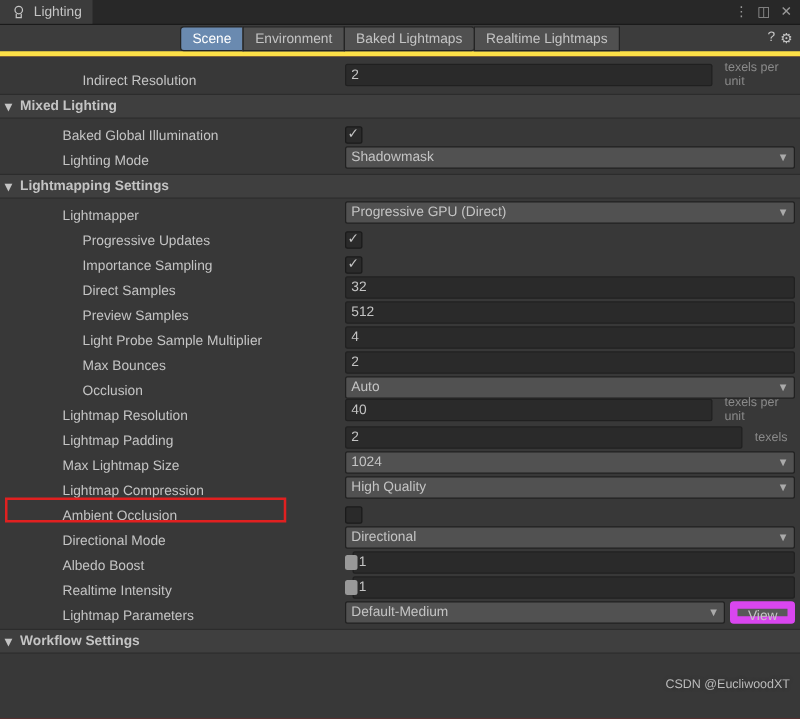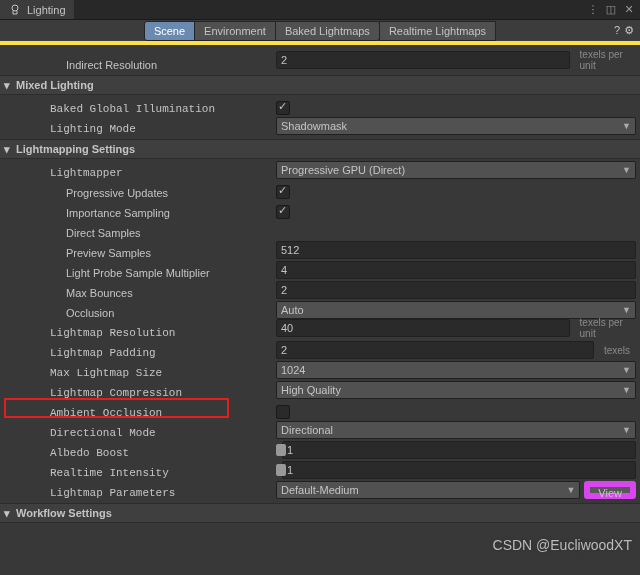--- a/index.html
+++ b/index.html
@@ -19,21 +19,21 @@
 .tabbtn { padding: 3px 9px; background: #505050; border: 1px solid #242424; color: #c4c4c4; font-size: 11px; margin-left: -1px; cursor: pointer; }
 .tabbtn.first { border-radius: 3px 0 0 3px; margin-left: 0; }
 .tabbtn.last { border-radius: 0 3px 3px 0; }
 .tabbtn.active { background: #6a8ab0; color: #fff; }
 .help-icons { position: absolute; right: 6px; display: flex; gap: 4px; color: #c4c4c4; }
 
 .content { flex: 1; overflow-y: auto; background: #383838; }
 
 .row { display: flex; align-items: flex-end; height: 20px; padding: 0 4px 0 0; margin-left: 34px; }
 .label { width: 242px; flex-shrink: 0; padding-left: 32px; color: #c4c4c4; }
-.label.indent1 { padding-left: 16px; font-family: Liberation Mono, monospace; }
+.label.indent1 { padding-left: 16px; }
 .label.indent2 { padding-left: 32px; }
 .ctrl { flex: 1; display: flex; align-items: center; gap: 4px; }
 .unit { color: #8a8a8a; padding: 0 6px; font-size: 10px; }
 
 .section { display: flex; align-items: center; height: 20px; background: #3f3f3f; border-top: 1px solid #2c2c2c; border-bottom: 1px solid #2c2c2c; padding-left: 4px; font-weight: bold; color: #c4c4c4; }
 .section .arrow { width: 12px; display: inline-block; }
 
 input[type=text].field, .dropdown { height: 18px; background: #2a2a2a; border: 1px solid #202020; color: #c4c4c4; font-size: 11px; padding: 0 4px; border-radius: 2px; width: 100%; }
 .dropdown { display: flex; align-items: center; justify-content: space-between; background: #515151; cursor: pointer; }
 .dropdown .dd-arrow { color: #aaa; font-size: 9px; }
@@ -43,21 +43,21 @@
 
 .slider-wrap { display: flex; align-items: center; gap: 6px; width: 100%; }
 .slider { flex: 1; height: 4px; background: #2a2a2a; border-radius: 2px; position: relative; }
 .slider .knob { position: absolute; top: -4px; width: 10px; height: 12px; background: #999; border-radius: 2px; }
 .slider-val { width: 50px; }
 
 .highlight-box { position: absolute; border: 2px solid #e02020; pointer-events: none; }
 
 .btn-small { height: 18px; background: #585858; border: 6px solid #d946ef; color: #c4c4c4; padding: 0 8px; border-radius: 3px; font-size: 11px; cursor: pointer; }
 
-.watermark { position: absolute; right: 8px; bottom: 22px; color: #bbb; font-size: 14px; font-family: Arial; pointer-events: none; text-shadow: 0 0 3px #333; }
+.watermark { position: absolute; right: 8px; bottom: 22px; color: #bbb; font-size: 10px; font-family: Arial; pointer-events: none; text-shadow: 0 0 3px #333; }
 
 svg.light-icon { vertical-align: middle; }
 </style>
 </head>
 <body>
 
 <div class="window">
 
   <div class="titlebar">
     <div class="tab-panel">
@@ -144,20 +144,23 @@
         </div>
     </div>
     <div class="row">
       <div class="label indent2">Importance Sampling</div>
       <div class="ctrl">
           <input type="checkbox" class="cb" checked="" style="">
         </div>
     </div>
     <div class="row">
       <div class="label indent2">Direct Samples</div>
+      <div class="ctrl">
+          <input type="text" class="field" value="32" style="">
+        </div>
     </div>
     <div class="row">
       <div class="label indent2">Preview Samples</div>
       <div class="ctrl">
           <input type="text" class="field" value="512" style="">
         </div>
     </div>
     <div class="row">
       <div class="label indent2">Light Probe Sample Multiplier</div>
       <div class="ctrl">

